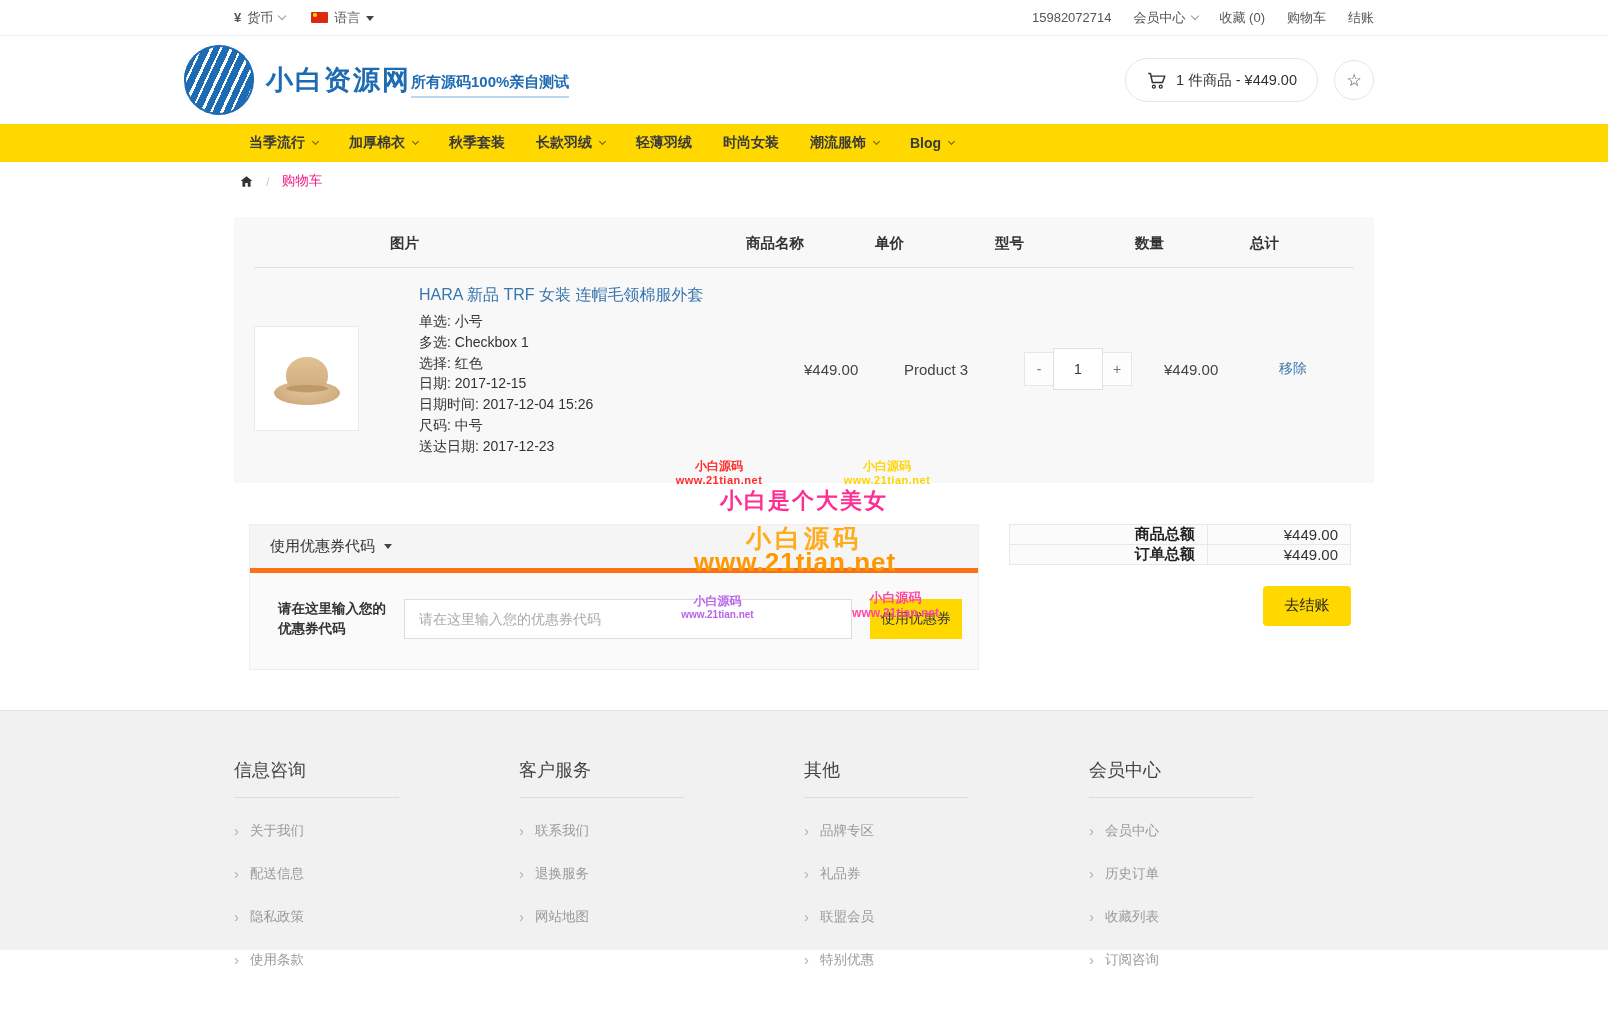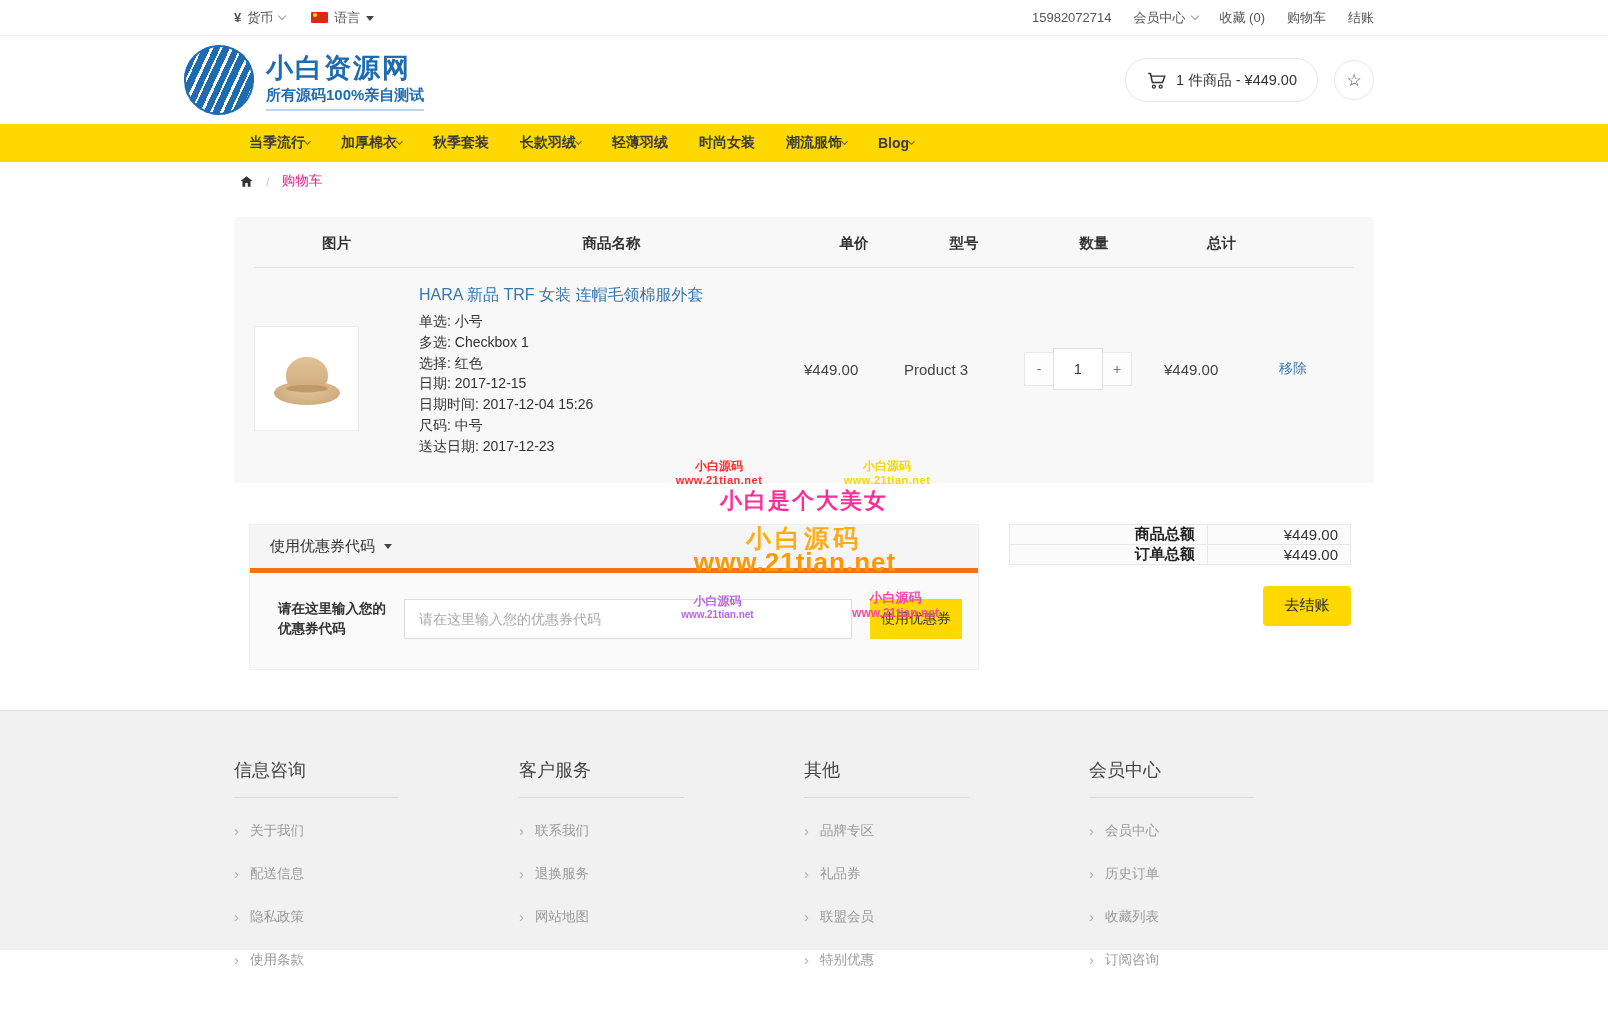--- a/index.html
+++ b/index.html
@@ -23,56 +23,56 @@
     position:relative; }
   .flag::after { content:""; position:absolute; left:2px; top:1px; width:4px; height:4px;
     background:#ffde00; border-radius:50%; }
 
   
   .header-inner { display:flex; align-items:center; height:88px; position:relative; }
   .logo { display:flex; align-items:center; gap:12px; margin-left:-50px; cursor:pointer; }
   .globe { width:70px; height:70px; border-radius:50%;
     background:repeating-linear-gradient(115deg,#1d6bb3 0 7px,#ffffff 7px 10px,#1d6bb3 10px 16px,#ffffff 16px 18px);
     box-shadow:inset 0 0 0 2px #1d6bb3; }
-  .logo-text { display:flex; flex-direction:column; }
+  .logo-text { display:flex; flex-direction:row;align-items:flex-end; }
   .logo-title { font-size:27px; font-weight:bold; color:#1d6bb3; letter-spacing:2px; }
   .logo-sub { font-size:15px; font-weight:bold; color:#1d6bb3; margin-top:0;
     border-bottom:2px solid #bcd6ec; padding-bottom:4px; }
   .search { display:flex; margin-left:96px; }
   .search input { width:388px; height:44px; border:1px solid #e6e6e6; border-right:none;
     border-radius:22px 0 0 22px; padding:0 20px; font-size:14px; color:#333; outline:none;
     font-family:"Liberation Sans", sans-serif; }
   .search input::placeholder { color:#aaa; }
   .search-btn { width:52px; height:44px; background:var(--accent); border:none;
     border-radius:0 4px 4px 0; cursor:pointer; display:flex; align-items:center; justify-content:center; }
   .header-right { margin-left:auto; display:flex; align-items:center; }
   .cart-pill { height:44px; border:1px solid #e6e6e6; border-radius:22px; background:#fff;
     display:flex; align-items:center; gap:9px; padding:0 20px; font-size:14.5px; color:#333; cursor:pointer; }
   .star-btn { width:40px; height:40px; margin-left:16px; border:1px solid #e6e6e6; border-radius:50%;
     background:#fff; display:flex; align-items:center; justify-content:center; font-size:17px;
     color:#444; cursor:pointer; }
 
   
   .nav { background:var(--accent); }
   .nav-inner { display:flex; align-items:center; height:38px; gap:31px; padding-left:15px; }
-  .nav-item { display:inline-flex; align-items:center; gap:0; font-size:14px; font-weight:bold;
+  .nav-item { display:inline-flex; align-items:center; gap:8px; font-size:14px; font-weight:bold;
     color:#3a3a3a; cursor:pointer; white-space:nowrap; }
   .nav-item .chev { width:5px; height:5px; border-color:#6b5d00; margin-top:-4px; }
 
   
   .crumbbar { background:#fff; }
   .crumb-inner { display:flex; align-items:center; height:38px; gap:12px; padding-left:5px; }
   .crumb-sep { color:#ccc; font-size:13px; }
   .crumb-cur { color:#ee1e8c; font-size:13.5px; cursor:pointer; }
 
   
   .main { position:relative; padding-top:17px; background:#fff; }
   .cart-panel { background:#f8f8f8; padding:0 20px 26px; }
   table.cart { width:100%; border-collapse:collapse; font-size:14px; }
-  table.cart th { text-align:center; font-weight:bold; font-size:14.5px; color:#333;
+  table.cart th { text-align:right; font-weight:bold; font-size:14.5px; color:#333;
     padding:17px 0 14px; border-bottom:1px solid #e2e2e2; }
   table.cart td { vertical-align:middle; padding-top:14px; }
   td.c-img, td.c-name { vertical-align:top; }
   .thumb { width:105px; height:105px; background:#fff; border:1px solid #ebebeb; margin-top:19px;
     display:flex; align-items:center; justify-content:center; cursor:pointer; }
   .hat { position:relative; width:70px; height:52px; }
   .hat .brim { position:absolute; bottom:0; left:2px; width:66px; height:24px;
     background:radial-gradient(ellipse at 50% 35%,#e3c79c 0%,#d3b184 60%,#c5a071 100%); border-radius:50%; }
   .hat .crown { position:absolute; bottom:12px; left:14px; width:42px; height:36px;
     background:linear-gradient(180deg,#e0c296 0%,#d2af80 80%); border-radius:50% 50% 46% 46%; }

